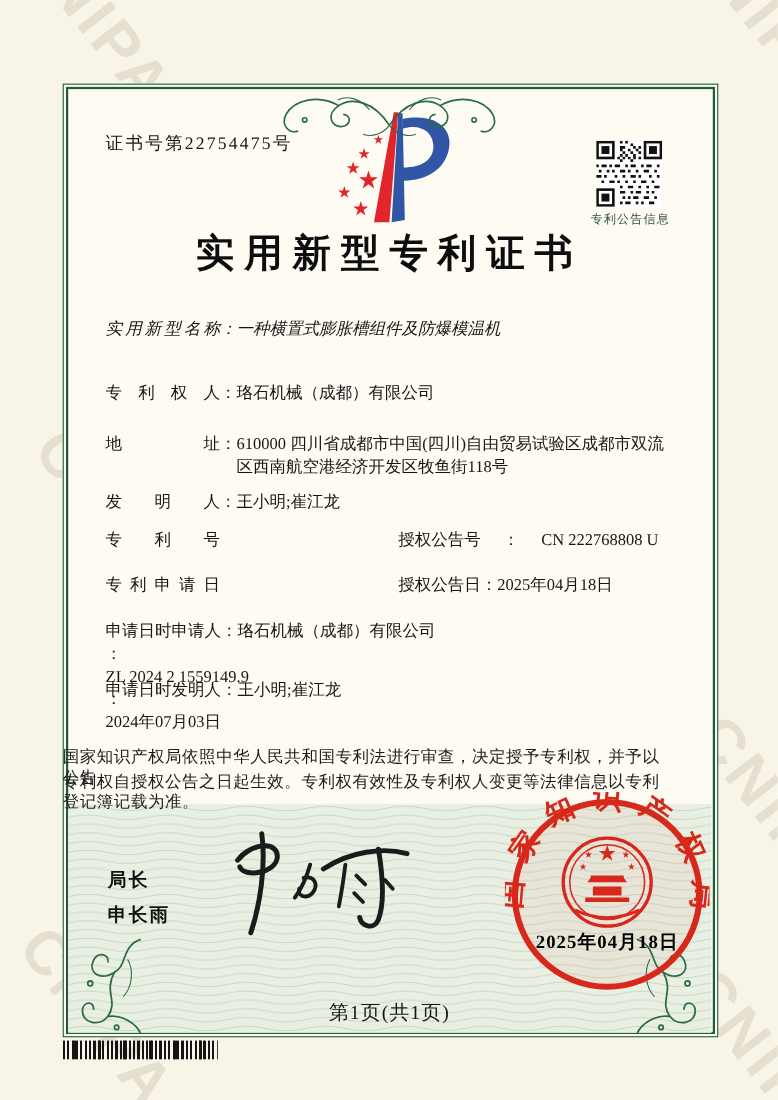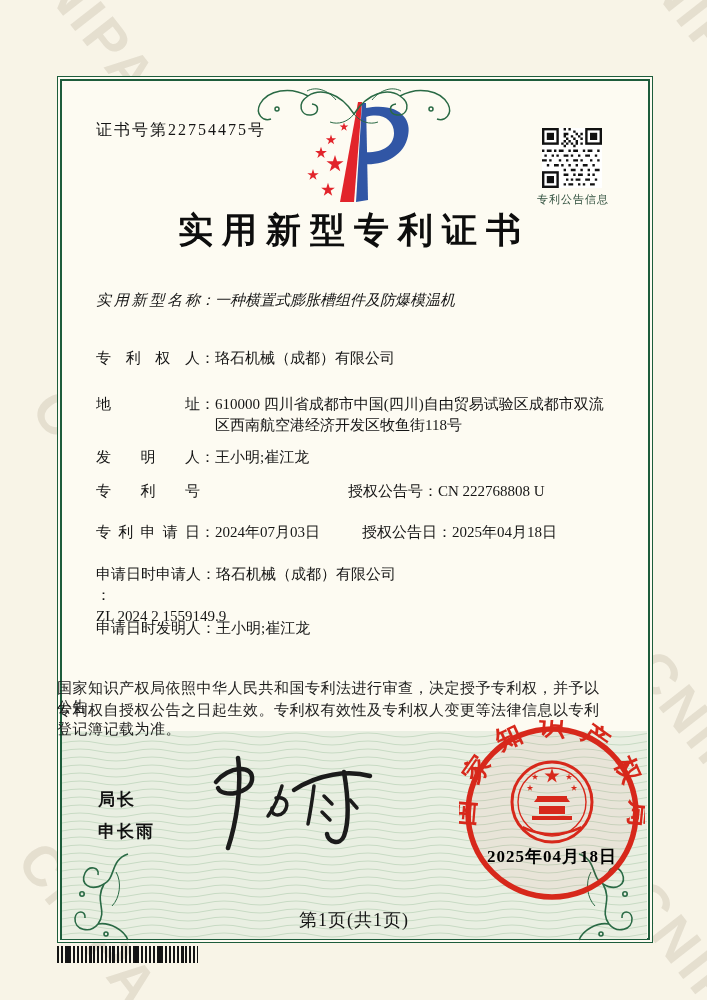--- a/index.html
+++ b/index.html
@@ -190,26 +190,26 @@
 <div class="row" style="left:96px;top:447px;width:520px;">
   <span class="lbl">发明人</span>
     <span class="col">：</span>
     <span class="val">王小明;崔江龙</span>
 </div>
 <div class="row" style="left:96px;top:481px;width:260px;flex-direction:column;">
   <span class="lbl">专利号</span>
     <span class="col">：</span>
     <span class="val">ZL 2024 2 1559149.9</span>
 </div>
-<div class="row" style="left:348px;top:481px;width:254px;">
+<div class="row" style="left:362px;top:481px;width:254px;gap:20px;">
   <span>授权公告号</span>
     <span class="col">：</span>
     <span class="val">CN 222768808 U</span>
 </div>
-<div class="row" style="left:96px;top:522px;width:260px;">
+<div class="row" style="left:96px;top:522px;width:260px;flex-direction:column;">
   <span class="lbl">专利申请日</span>
     <span class="col">：</span>
     <span class="val">2024年07月03日</span>
 </div>
 <div class="row" style="left:362px;top:522px;width:254px;">
   <span>授权公告日</span>
     <span class="col">：</span>
     <span class="val">2025年04月18日</span>
 </div>
 <div class="row" style="left:96px;top:564px;width:520px;">

